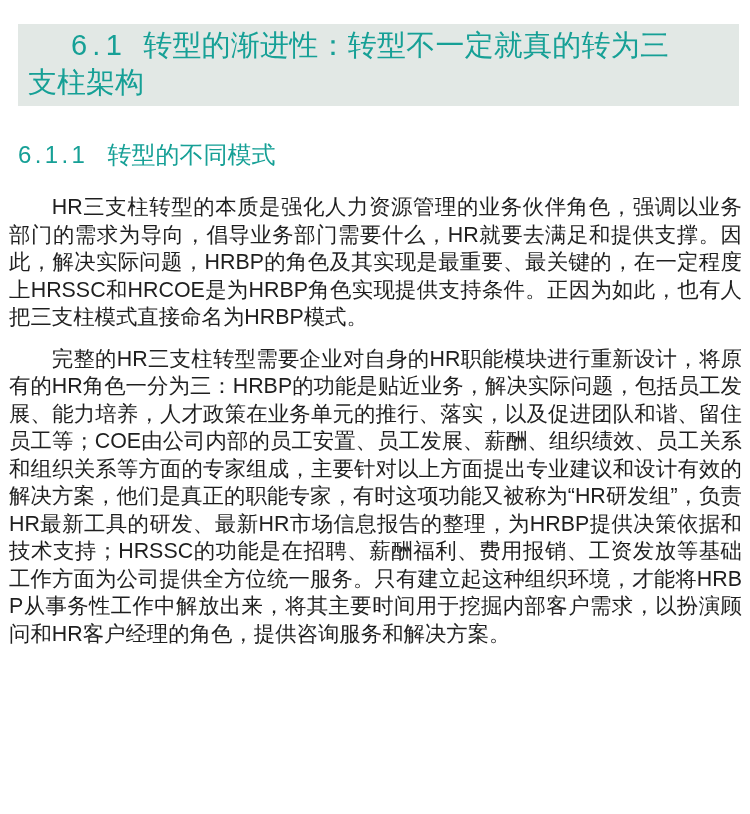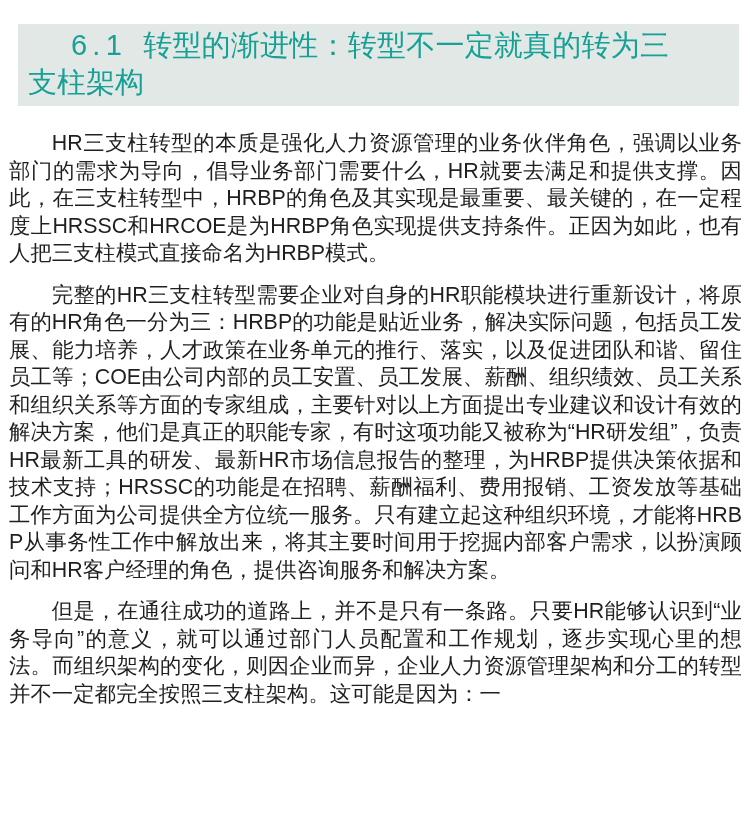--- a/index.html
+++ b/index.html
@@ -62,20 +62,20 @@
     word-break: break-all;
   }
 </style>
 </head>
 <body>
 
 <div class="page">
 
   <h1 class="chapter-heading"><span class="chapter-number">6.1</span><span class="chapter-title">转型的渐进性：转型不一定就真的转为三支柱架构</span></h1>
 
+  <h2 class="subsection-heading"><span class="subsection-number">6.1.1</span><span class="subsection-title">转型的不同模式</span></h2>
 
   <div class="content-area">
-    <p>HR三支柱转型的本质是强化人力资源管理的业务伙伴角色，强调以业务部门的需求为导向，倡导业务部门需要什么，HR就要去满足和提供支撑。因此，在三支柱转型中，HRBP的角色及其实现是最重要、最关键的，在一定程度上HRSSC和HRCOE是为HRBP角色实现提供支持条件。正因为如此，也有人把三支柱模式直接命名为HRBP模式。</p>
+    <p>HR三支柱转型的本质是强化人力资源管理的业务伙伴角色，强调以业务部门的需求为导向，倡导业务部门需要什么，HR就要去满足和提供支撑。因此，解决实际问题，HRBP的角色及其实现是最重要、最关键的，在一定程度上HRSSC和HRCOE是为HRBP角色实现提供支持条件。正因为如此，也有人把三支柱模式直接命名为HRBP模式。</p>
     <p>完整的HR三支柱转型需要企业对自身的HR职能模块进行重新设计，将原有的HR角色一分为三：HRBP的功能是贴近业务，解决实际问题，包括员工发展、能力培养，人才政策在业务单元的推行、落实，以及促进团队和谐、留住员工等；COE由公司内部的员工安置、员工发展、薪酬、组织绩效、员工关系和组织关系等方面的专家组成，主要针对以上方面提出专业建议和设计有效的解决方案，他们是真正的职能专家，有时这项功能又被称为“HR研发组”，负责HR最新工具的研发、最新HR市场信息报告的整理，为HRBP提供决策依据和技术支持；HRSSC的功能是在招聘、薪酬福利、费用报销、工资发放等基础工作方面为公司提供全方位统一服务。只有建立起这种组织环境，才能将HRBP从事务性工作中解放出来，将其主要时间用于挖掘内部客户需求，以扮演顾问和HR客户经理的角色，提供咨询服务和解决方案。</p>
-    <p>但是，在通往成功的道路上，并不是只有一条路。只要HR能够认识到“业务导向”的意义，就可以通过部门人员配置和工作规划，逐步实现心里的想法。而组织架构的变化，则因企业而异，企业人力资源管理架构和分工的转型并不一定都完全按照三支柱架构。这可能是因为：一</p>
   </div>
 
 </div>
 
 </body></html>

